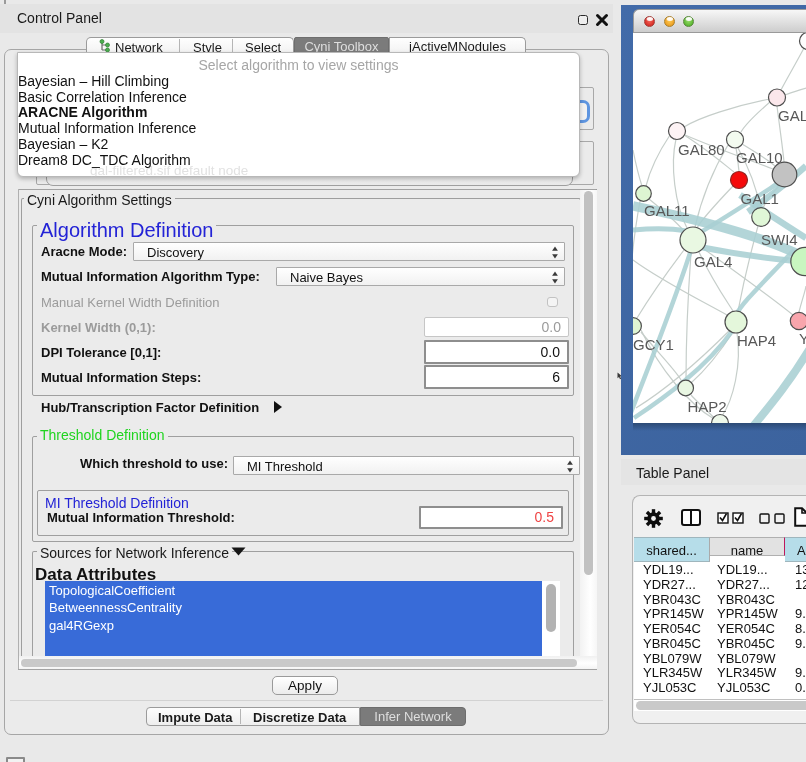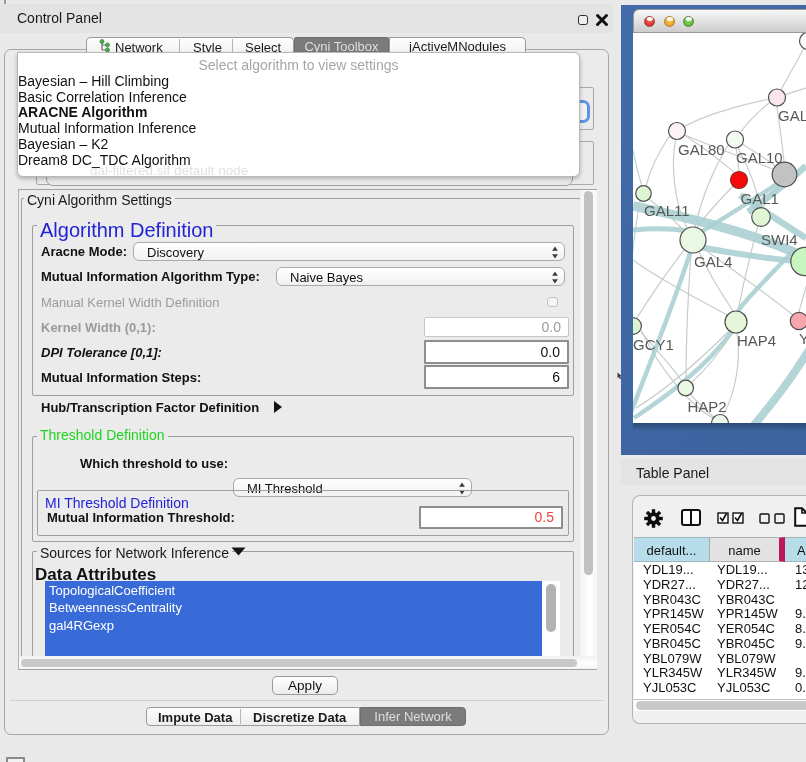--- a/index.html
+++ b/index.html
@@ -1,19 +1,19 @@
 <!DOCTYPE html>
 <html><head>
 <meta charset="utf-8">
 <style>
   * { margin:0; padding:0; box-sizing:border-box; }
   html,body { width:806px; height:762px; overflow:hidden; }
   body { font-family:"Liberation Sans", sans-serif; background:#e9e9e9; position:relative; }
   .abs { position:absolute; }
-  .combo { background:linear-gradient(#ffffff,#f1f1f1); border:1px solid #a9a9a9; border-radius:6px; font-size:13px; color:#111; }
+  .combo { background:linear-gradient(#ffffff,#f1f1f1); border:1px solid #a9a9a9; border-radius:1px; font-size:13px; color:#111; }
   .combo span { position:absolute; left:13px; top:1.5px; }
   .combo svg { position:absolute; right:5px; top:3px; }
 </style>
 </head>
 <body>
 
 <div class="abs" id="titlebar" style="left:0px; top:4px; width:613px; height:29px; background:#e3e3e3;"></div>
 <div class="abs" style="left:17px; top:10px; font-size:14px; color:#1a1a1a;">Control Panel</div>
 
 <div class="abs" style="left:578px; top:15px; width:10px; height:10px; border:1.6px solid #2a2a2a; border-radius:2.5px; background:#eee;"></div>
@@ -73,35 +73,35 @@
       <path d="M4 12.5 L6.9 8.3 L1.1 8.3 Z" fill="#3a3a3a"></path>
     </svg>
   </div>
 
 <div class="abs" style="left:41px; top:295px; font-size:13px; font-weight:normal; color:#9b9b9b;">Manual Kernel Width Definition</div>
 <div class="abs" style="left:547px; top:297px; width:11px; height:10px; background:#f4f4f4; border:1px solid #c2c2c2; border-radius:3px;"></div>
 
 <div class="abs" style="left:41px; top:320px; font-size:13px; font-weight:bold; color:#9b9b9b;">Kernel Width (0,1):</div>
 <div class="abs" style="left:424px; top:317px; width:145px; height:20px; background:#fff; border:1px solid #c6c6c6; border-radius:2px; font-size:14px; color:#9b9b9b; text-align:right; padding-right:7px; line-height:19px;">0.0</div>
 
-<div class="abs" style="left:41px; top:345px; font-size:13px; font-weight:bold; color:#111;font-style:italic;">DPI Tolerance [0,1]:</div>
+<div class="abs" style="left:41px; top:345px; font-size:13px; font-weight:bold; color:#111;">DPI Tolerance [0,1]:</div>
 <div class="abs" style="left:424px; top:340px; width:145px; height:24px; background:#fff; border:2px solid #8e8e8e; border-radius:1px; font-size:14px; color:#111; text-align:right; padding-right:7px; line-height:20px;">0.0</div>
 
 <div class="abs" style="left:41px; top:370px; font-size:13px; font-weight:bold; color:#111;">Mutual Information Steps:</div>
 <div class="abs" style="left:424px; top:365px; width:145px; height:24px; background:#fff; border:2px solid #8e8e8e; border-radius:1px; font-size:14px; color:#111; text-align:right; padding-right:7px; line-height:20px;">6</div>
 
 <div class="abs" style="left:41px; top:400px; font-size:13px; font-weight:bold; color:#111;">Hub/Transcription Factor Definition</div>
 <svg class="abs" style="left:272px; top:400px;" width="12" height="14" viewBox="0 0 12 14">
     <path d="M2 1 L10 7 L2 13 Z" fill="#111"></path>
   </svg>
 
 <div class="abs" style="left:32px; top:436px; width:542px; height:106px; border:1px solid #9f9f9f; border-radius:2px;"></div>
 <div class="abs" style="left:37px; top:427px; background:#ebebeb; padding:0 3px; font-size:14px; color:#1fd41f;">Threshold Definition</div>
 <div class="abs" style="left:80px; top:456px; font-size:13px; font-weight:bold; color:#111;">Which threshold to use:</div>
-<div class="abs combo" style="left:233px; top:478px; width:239px; height:19px;">
+<div class="abs combo" style="left:233px; top:456px; width:347px; height:19px;">
     <span>MI Threshold</span>
     <svg width="8" height="13" viewBox="0 0 8 13">
       <path d="M4 0.5 L6.9 4.7 L1.1 4.7 Z" fill="#3a3a3a"></path>
       <path d="M4 12.5 L6.9 8.3 L1.1 8.3 Z" fill="#3a3a3a"></path>
     </svg>
   </div>
 
 <div class="abs" style="left:37px; top:490px; width:532px; height:46px; border:1px solid #9f9f9f; border-radius:2px;"></div>
 <div class="abs" style="left:42px; top:484px; background:#ebebeb; padding:0 3px; font-size:14px; color:#2323d6;margin-top:11px;">MI Threshold Definition</div>
 <div class="abs" style="left:47px; top:510px; font-size:13px; font-weight:bold; color:#111;">Mutual Information Threshold:</div>
@@ -274,22 +274,22 @@
 <svg class="abs" style="left:759px; top:513px;" width="27" height="11" viewBox="0 0 27 11">
   <rect x="1" y="1" width="9" height="9" rx="1" fill="#f0f0f0" stroke="#111" stroke-width="1.4"></rect>
   <rect x="16" y="1" width="9" height="9" rx="1" fill="#f0f0f0" stroke="#111" stroke-width="1.4"></rect>
 </svg>
 <svg class="abs" style="left:794px; top:507px;" width="14" height="20" viewBox="0 0 14 20">
   <path d="M1.2 1.2 L8 1.2 L13 6 L13 18.8 L1.2 18.8 Z" fill="#fff" stroke="#111" stroke-width="2"></path>
   <path d="M8 1.2 L8 6 L13 6" fill="none" stroke="#111" stroke-width="1.6"></path>
 </svg>
 
 <div class="abs" style="left:634px; top:537px; width:172px; height:174px; background:#fff; overflow:hidden;">
-  <div style="position:absolute; left:0; top:0; width:76px; height:25px; background:#b6dde9; border-top:1px solid #9fb6bd; border-bottom:1px solid #9fb6bd; border-right:1px solid #aaa; text-align:center; font-size:13px; color:#111; line-height:25px;">default...</div>
-  <div style="position:absolute; left:76px; top:0; width:75px; height:25px; background:#e2e2e2; border-top:1px solid #b0b0b0; border-bottom:1px solid #b0b0b0; border-right:6px solid #be185d; text-align:center; font-size:13px; color:#111; line-height:25px;">name</div>
+  <div style="position:absolute; left:0; top:0; width:76px; height:25px; background:#b6dde9; border-top:1px solid #9fb6bd; border-bottom:1px solid #9fb6bd; border-right:1px solid #aaa; text-align:center; font-size:13px; color:#111; line-height:25px;">shared...</div>
+  <div style="position:absolute; left:76px; top:0; width:75px; height:19px; background:#e2e2e2; border-top:1px solid #b0b0b0; border-bottom:1px solid #b0b0b0; border-right:1px solid #be185d; text-align:center; font-size:13px; color:#111; line-height:25px;">name</div>
   <div style="position:absolute; left:151px; top:0; width:21px; height:25px; background:#b6dde9; border-top:1px solid #9fb6bd; border-bottom:1px solid #9fb6bd; font-size:13px; color:#111; line-height:25px; padding-left:12px;">A</div>
   <div style="position:absolute; left:0; top:26px; font-size:13px; color:#111; line-height:14.75px; white-space:pre;">
 <span style="position:absolute; left:9px; top:0px; width:200px;">YDL19...
 YDR27...
 YBR043C
 YPR145W
 YER054C
 YBR045C
 YBL079W
 YLR345W

